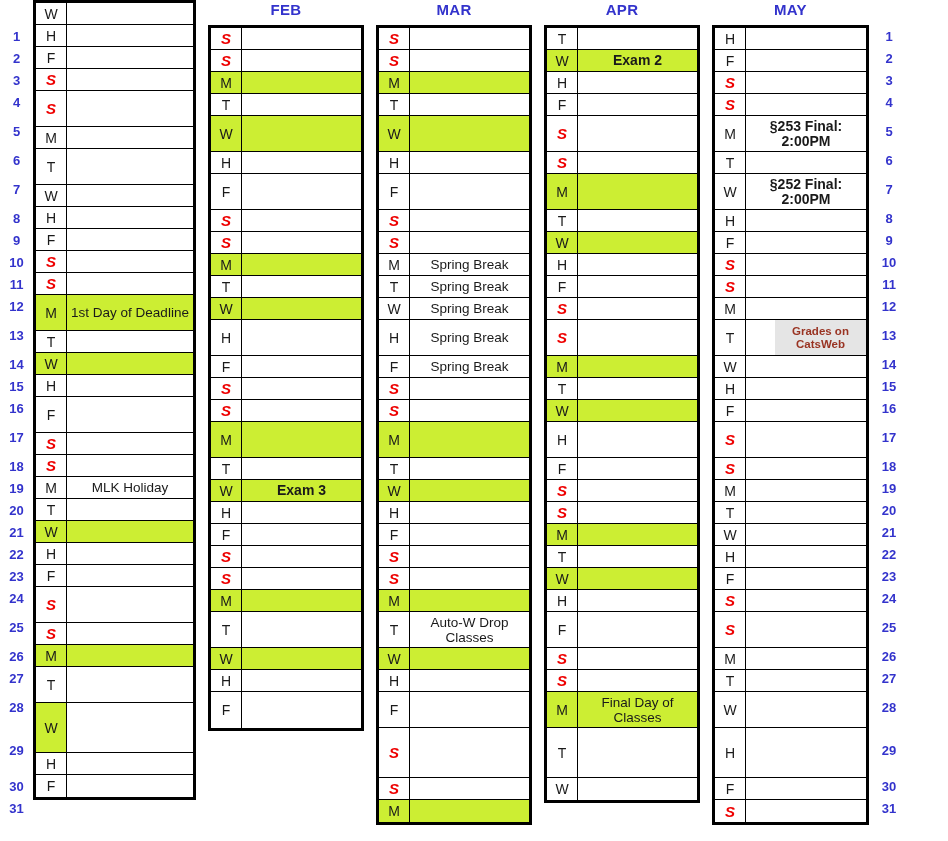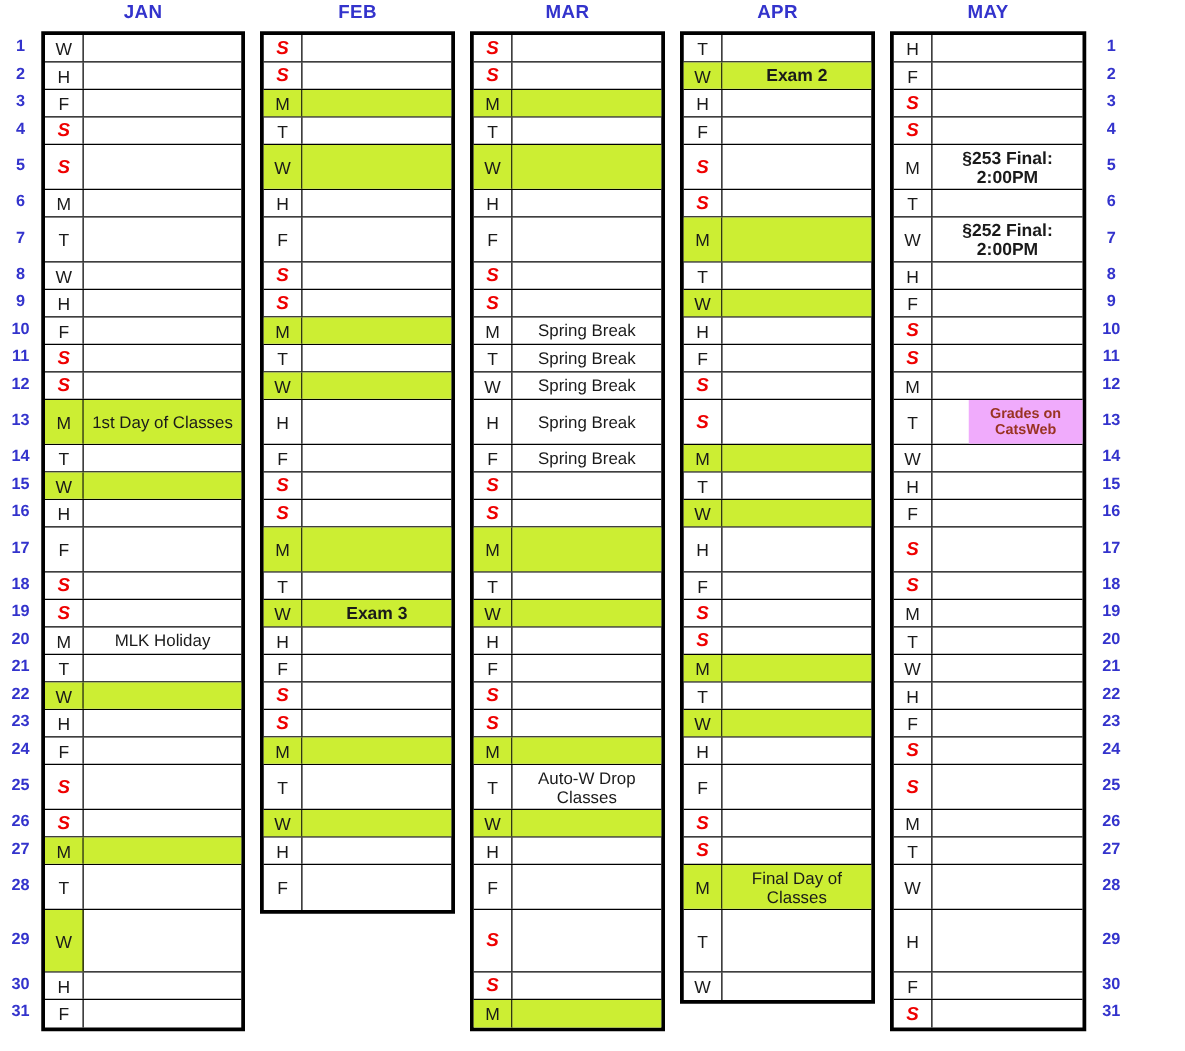--- a/index.html
+++ b/index.html
@@ -90,21 +90,21 @@
   .dow.wknd{
     color:#ee0000;
     font-weight:bold;
     font-style:italic;
     font-size:15px;
   }
   
   .hl .dow, .hl .ev{ background:#ccee33; }
   .ev.bold{ font-weight:bold; font-size:14px; }
   .ev.grades{
-    background:#f0abfc;
+    background:#e5e5e5;
     color:#993322;
     font-weight:bold;
     font-size:11.5px;
     line-height:13px;
     margin-left:29px;
   }
   
   .m-jan .grid{ width:163px; }
   .m-feb .grid{ width:156px; }
   .m-mar .grid{ width:156px; }
@@ -148,21 +148,20 @@
       <div class="rail-cell" style="height: 22px;">24</div>
       <div class="rail-cell" style="height: 36px;">25</div>
       <div class="rail-cell" style="height: 22px;">26</div>
       <div class="rail-cell" style="height: 22px;">27</div>
       <div class="rail-cell" style="height: 36px;">28</div>
       <div class="rail-cell" style="height: 50px;">29</div>
       <div class="rail-cell" style="height: 22px;">30</div>
       <div class="rail-cell" style="height: 22px;">31</div>
     </div>
   <div class="month m-jan">
-    <div class="month-title">JAN</div>
     <div class="grid">
         <div class="row" style="height: 22px;">
           <div class="dow">W</div>
           <div class="ev"></div>
         </div>
         <div class="row" style="height: 22px;">
           <div class="dow">H</div>
           <div class="ev"></div>
         </div>
         <div class="row" style="height: 22px;">
@@ -200,21 +199,21 @@
         <div class="row" style="height: 22px;">
           <div class="dow wknd">S</div>
           <div class="ev"></div>
         </div>
         <div class="row" style="height: 22px;">
           <div class="dow wknd">S</div>
           <div class="ev"></div>
         </div>
         <div class="row hl" style="height: 36px;">
           <div class="dow">M</div>
-          <div class="ev">1st Day of Classes</div>
+          <div class="ev">1st Day of Deadline</div>
         </div>
         <div class="row" style="height: 22px;">
           <div class="dow">T</div>
           <div class="ev"></div>
         </div>
         <div class="row hl" style="height: 22px;">
           <div class="dow">W</div>
           <div class="ev"></div>
         </div>
         <div class="row" style="height: 22px;">

